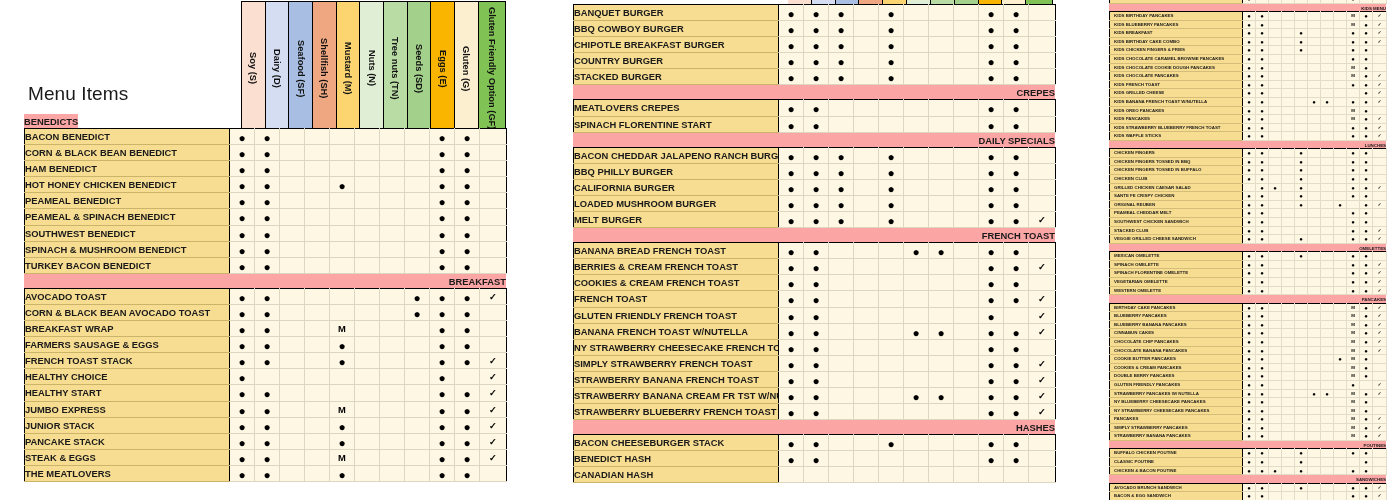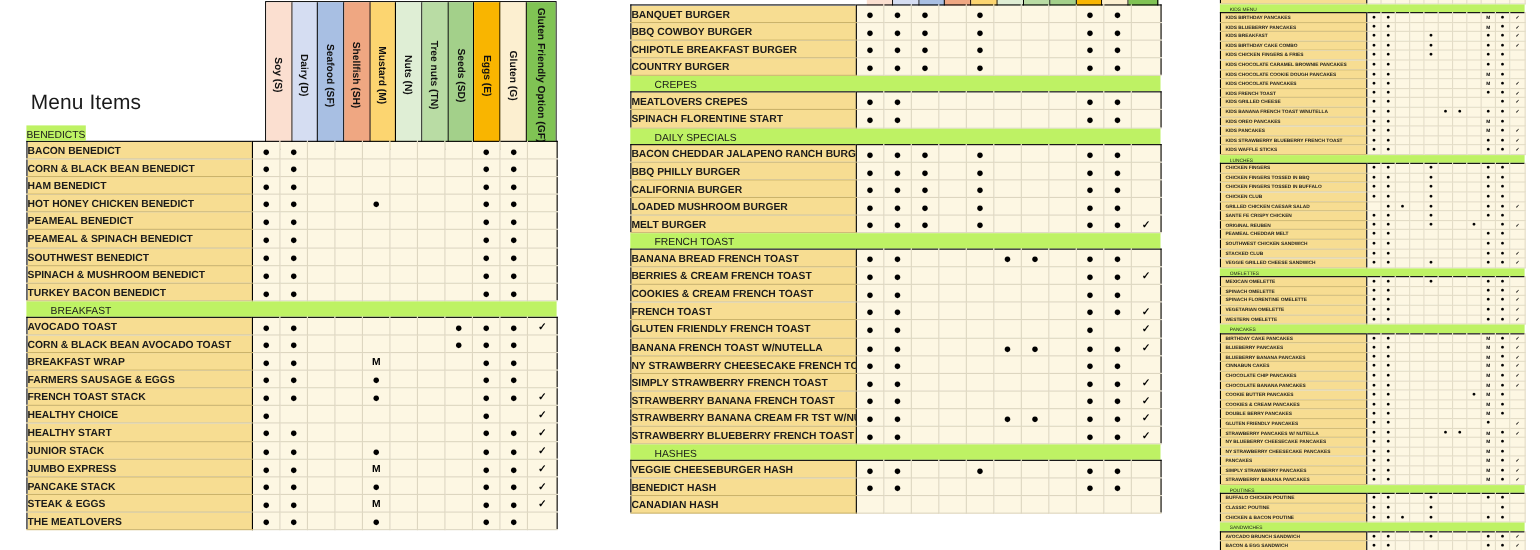--- a/index.html
+++ b/index.html
@@ -41,22 +41,22 @@
     writing-mode:vertical-rl;
     font-size:9.3px; font-weight:bold; color:#111;
     white-space:nowrap; letter-spacing:0px;
   }
 
   
   table.menu { border-collapse:collapse; table-layout:fixed; width:100%; }
   table.menu td { padding:0; }
 
   .sec-head {
-    font-weight:normal; color:#1a1a1a;
-    background:#bef264; padding:1px 0 1px 22px;
+    font-weight:bold; color:#1a1a1a;
+    background:#fca5a5; padding:1px 0 1px 22px;text-align:right;
   }
 
   .grp { border:1.5px solid #000; }
 
   .namecell {
     background:#f7dd92;
     border-bottom:1px solid #cbb36a;
     border-right:1.5px solid #000;
     font-weight:bold; color:#1a1a1a;
     padding-left:7px;
@@ -385,40 +385,40 @@
             <td class="cell"></td>
             <td class="cell"></td>
             <td class="cell"></td>
             <td class="cell"></td>
             <td class="cell"></td>
             <td class="cell"><span class="dot">●</span></td>
             <td class="cell"><span class="dot">●</span></td>
             <td class="cell"><span class="chk">✓</span></td>
           </tr>
           <tr>
+            <td class="namecell">JUMBO EXPRESS</td>
+            <td class="cell"><span class="dot">●</span></td>
+            <td class="cell"><span class="dot">●</span></td>
+            <td class="cell"></td>
+            <td class="cell"></td>
+            <td class="cell"><span class="mk">M</span></td>
+            <td class="cell"></td>
+            <td class="cell"></td>
+            <td class="cell"></td>
+            <td class="cell"><span class="dot">●</span></td>
+            <td class="cell"><span class="dot">●</span></td>
+            <td class="cell"><span class="chk">✓</span></td>
+          </tr>
+          <tr>
             <td class="namecell">JUNIOR STACK</td>
             <td class="cell"><span class="dot">●</span></td>
             <td class="cell"><span class="dot">●</span></td>
             <td class="cell"></td>
             <td class="cell"></td>
             <td class="cell"><span class="dot">●</span></td>
-            <td class="cell"></td>
-            <td class="cell"></td>
-            <td class="cell"></td>
-            <td class="cell"><span class="dot">●</span></td>
-            <td class="cell"><span class="dot">●</span></td>
-            <td class="cell"><span class="chk">✓</span></td>
-          </tr>
-          <tr>
-            <td class="namecell">JUMBO EXPRESS</td>
-            <td class="cell"><span class="dot">●</span></td>
-            <td class="cell"><span class="dot">●</span></td>
-            <td class="cell"></td>
-            <td class="cell"></td>
-            <td class="cell"><span class="mk">M</span></td>
             <td class="cell"></td>
             <td class="cell"></td>
             <td class="cell"></td>
             <td class="cell"><span class="dot">●</span></td>
             <td class="cell"><span class="dot">●</span></td>
             <td class="cell"><span class="chk">✓</span></td>
           </tr>
           <tr>
             <td class="namecell">PANCAKE STACK</td>
             <td class="cell"><span class="dot">●</span></td>
@@ -547,20 +547,34 @@
             <td class="cell"><span class="dot">●</span></td>
             <td class="cell"></td>
             <td class="cell"><span class="dot">●</span></td>
             <td class="cell"></td>
             <td class="cell"></td>
             <td class="cell"></td>
             <td class="cell"><span class="dot">●</span></td>
             <td class="cell"><span class="dot">●</span></td>
             <td class="cell"></td>
           </tr>
+          <tr>
+            <td class="namecell">STACKED BURGER</td>
+            <td class="cell"><span class="dot">●</span></td>
+            <td class="cell"><span class="dot">●</span></td>
+            <td class="cell"><span class="dot">●</span></td>
+            <td class="cell"></td>
+            <td class="cell"><span class="dot">●</span></td>
+            <td class="cell"></td>
+            <td class="cell"></td>
+            <td class="cell"></td>
+            <td class="cell"><span class="dot">●</span></td>
+            <td class="cell"><span class="dot">●</span></td>
+            <td class="cell"></td>
+          </tr>
         </tbody>
       </table>
       <div class="sec-head">CREPES</div>
       <table class="menu grp">
         <colgroup>
           <col style="width:205px">
           <col style="width:25px">
           <col style="width:25px">
           <col style="width:25px">
           <col style="width:25px">
@@ -876,21 +890,21 @@
           <col style="width:25px">
           <col style="width:25px">
           <col style="width:25px">
           <col style="width:25px">
           <col style="width:25px">
           <col style="width:25px">
           <col style="width:27px">
         </colgroup>
         <tbody>
           <tr>
-            <td class="namecell">VEGGIE CHEESEBURGER HASH</td>
+            <td class="namecell">BACON CHEESEBURGER STACK</td>
             <td class="cell"><span class="dot">●</span></td>
             <td class="cell"><span class="dot">●</span></td>
             <td class="cell"></td>
             <td class="cell"></td>
             <td class="cell"><span class="dot">●</span></td>
             <td class="cell"></td>
             <td class="cell"></td>
             <td class="cell"></td>
             <td class="cell"><span class="dot">●</span></td>
             <td class="cell"><span class="dot">●</span></td>

